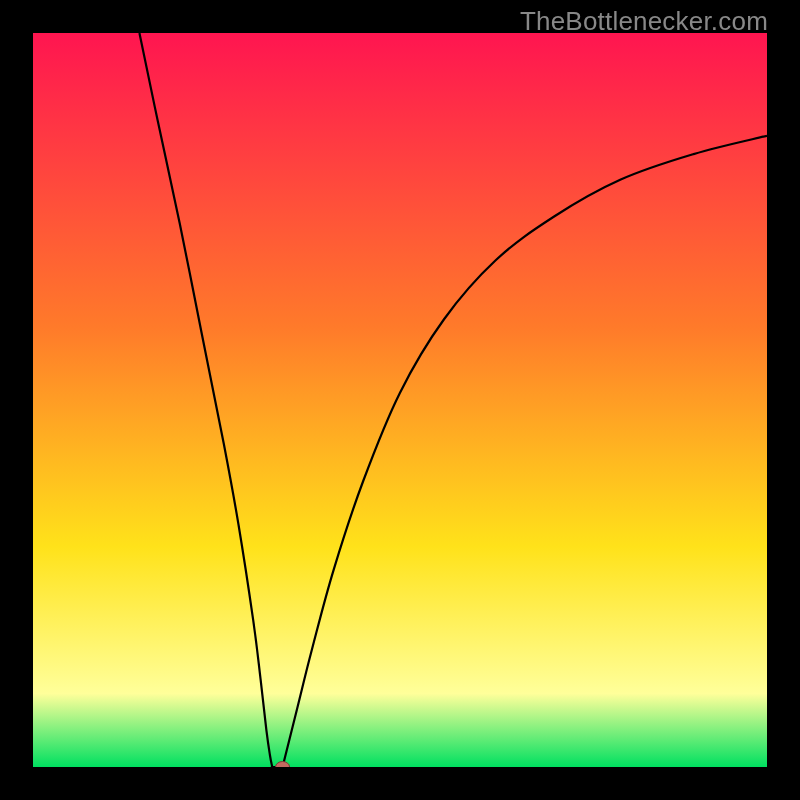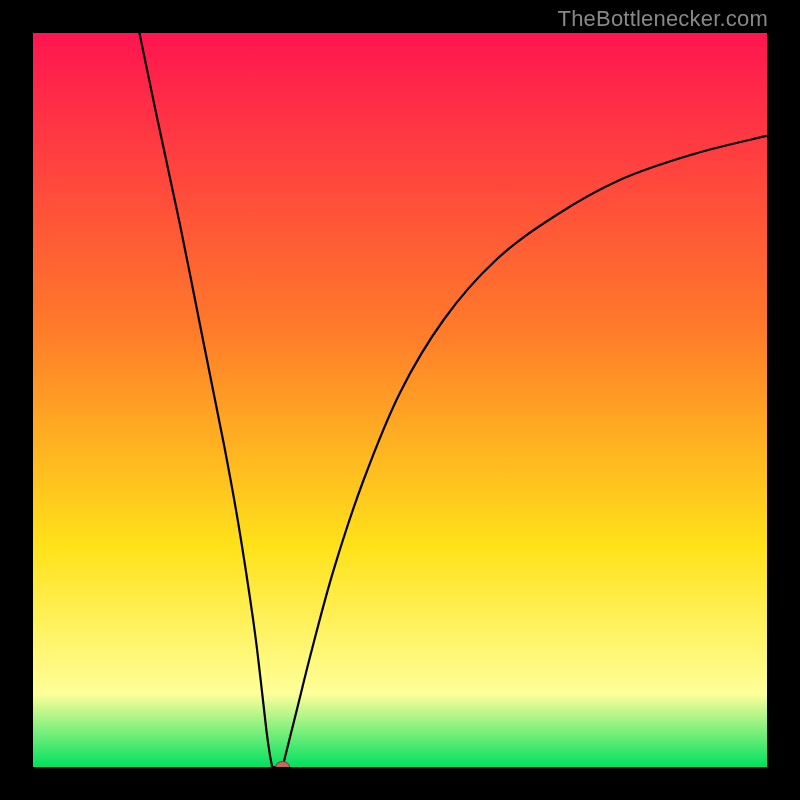--- a/index.html
+++ b/index.html
@@ -24,21 +24,21 @@
     left: 0;
     top: 0;
     width: 734px;
     height: 734px;
   }
   .watermark {
     position: absolute;
     top: 6px;
     right: 32px;
     color: #888;
-    font-size: 22px;
+    font-size: 26px;
     font-weight: 400;
     letter-spacing: 0.2px;
     user-select: none;
   }
 </style>
 </head>
 <body>
 
 <div class="watermark">TheBottlenecker.com</div>
 

